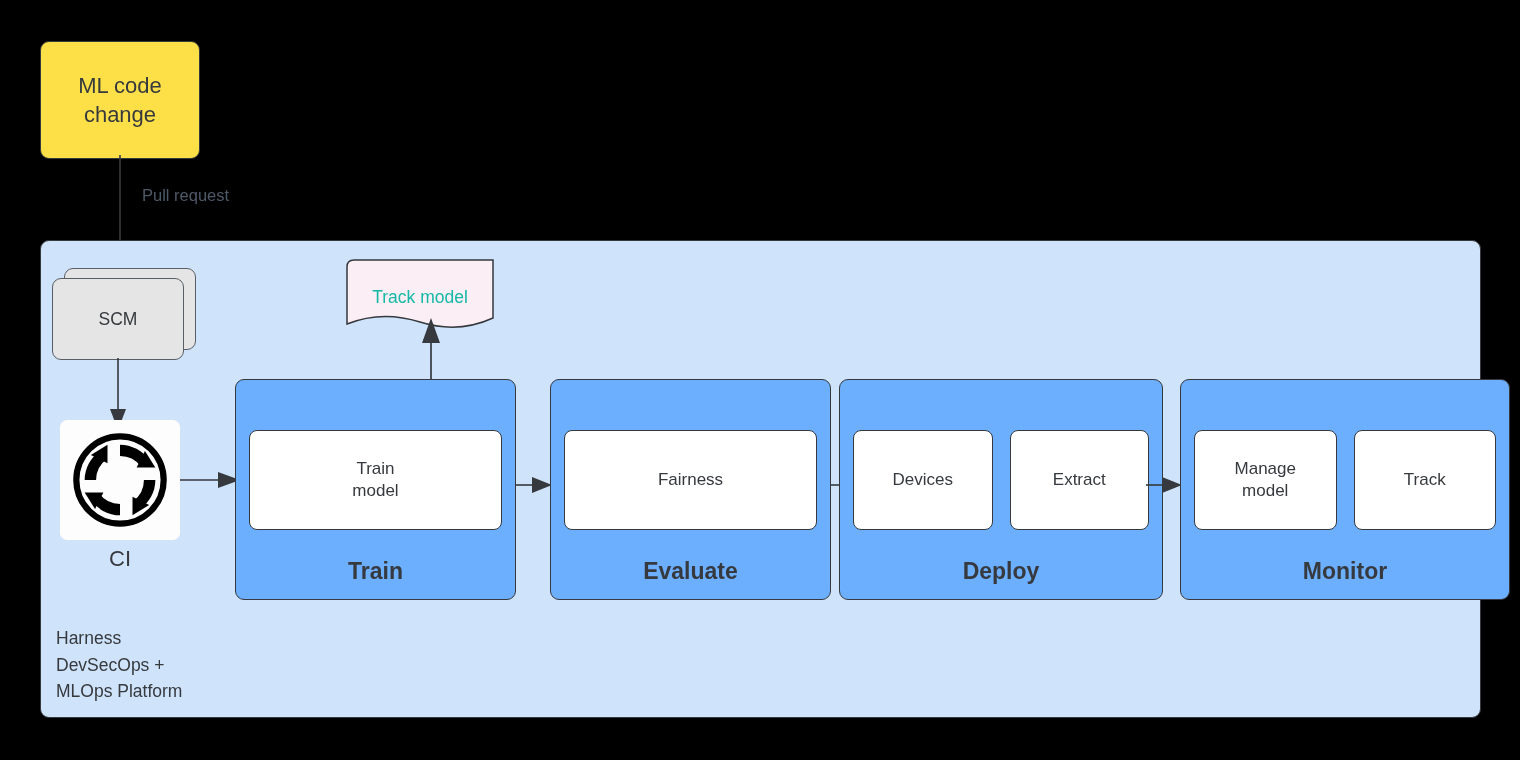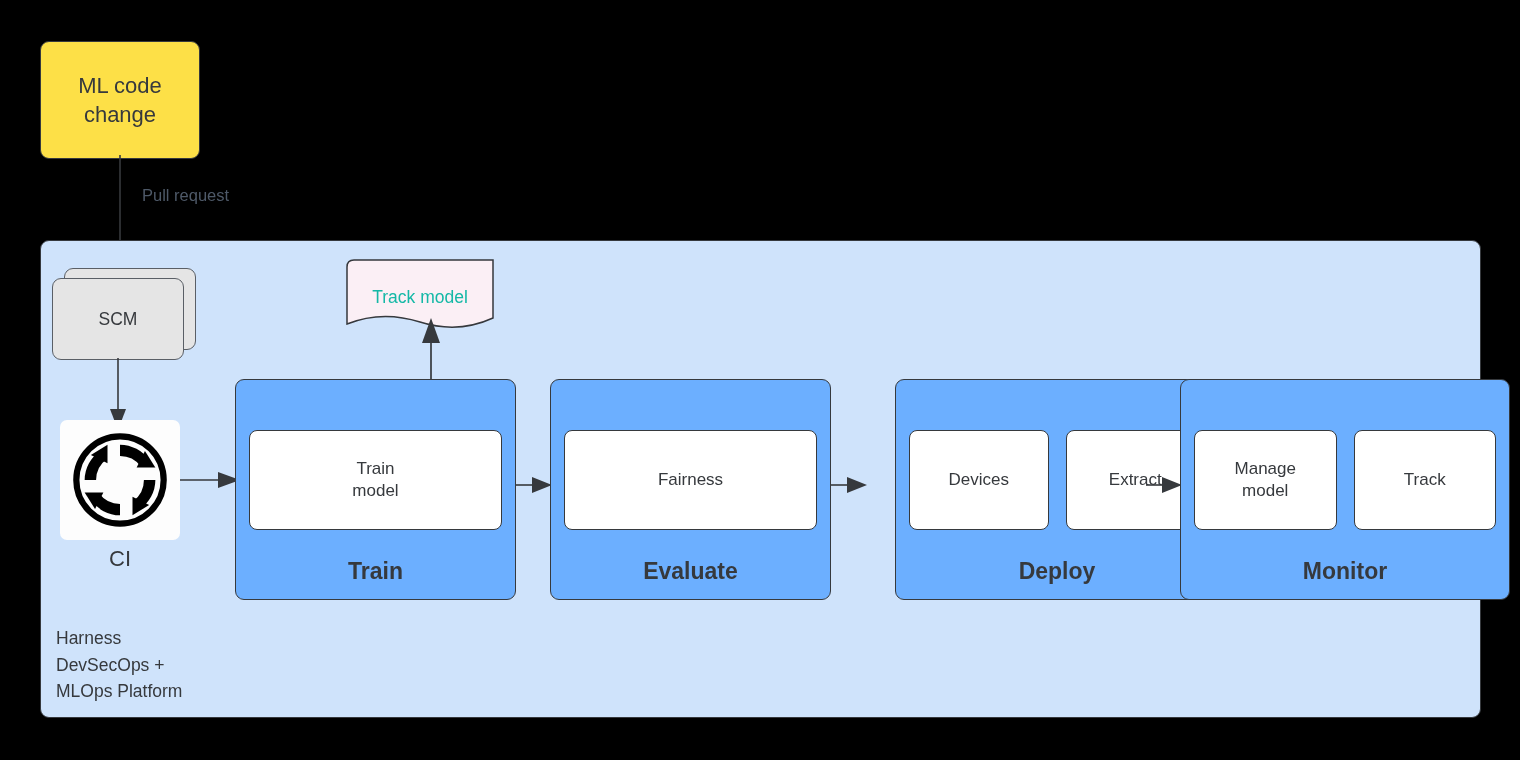--- a/index.html
+++ b/index.html
@@ -128,21 +128,21 @@
     position: absolute;
     left: 0; right: 0; bottom: 14px;
     text-align: center;
     font-size: 23px;
     font-weight: bold;
     color: #36393d;
   }
 
   #stage-train    { left: 235px;  width: 281px; }
   #stage-evaluate { left: 550px;  width: 281px; }
-  #stage-deploy   { left: 895px;  width: 324px; }
+  #stage-deploy   { left: 839px;  width: 324px; }
   #stage-monitor  { left: 1180px; width: 330px; }
 
   
   .stage-arrow { position: absolute; top: 472px; width: 36px; height: 26px; }
   #arrow-train-evaluate    { left: 516px; }
   #arrow-evaluate-deploy   { left: 831px; }
   #arrow-deploy-monitor    { left: 1146px; }
 
   
   #platform-caption {

